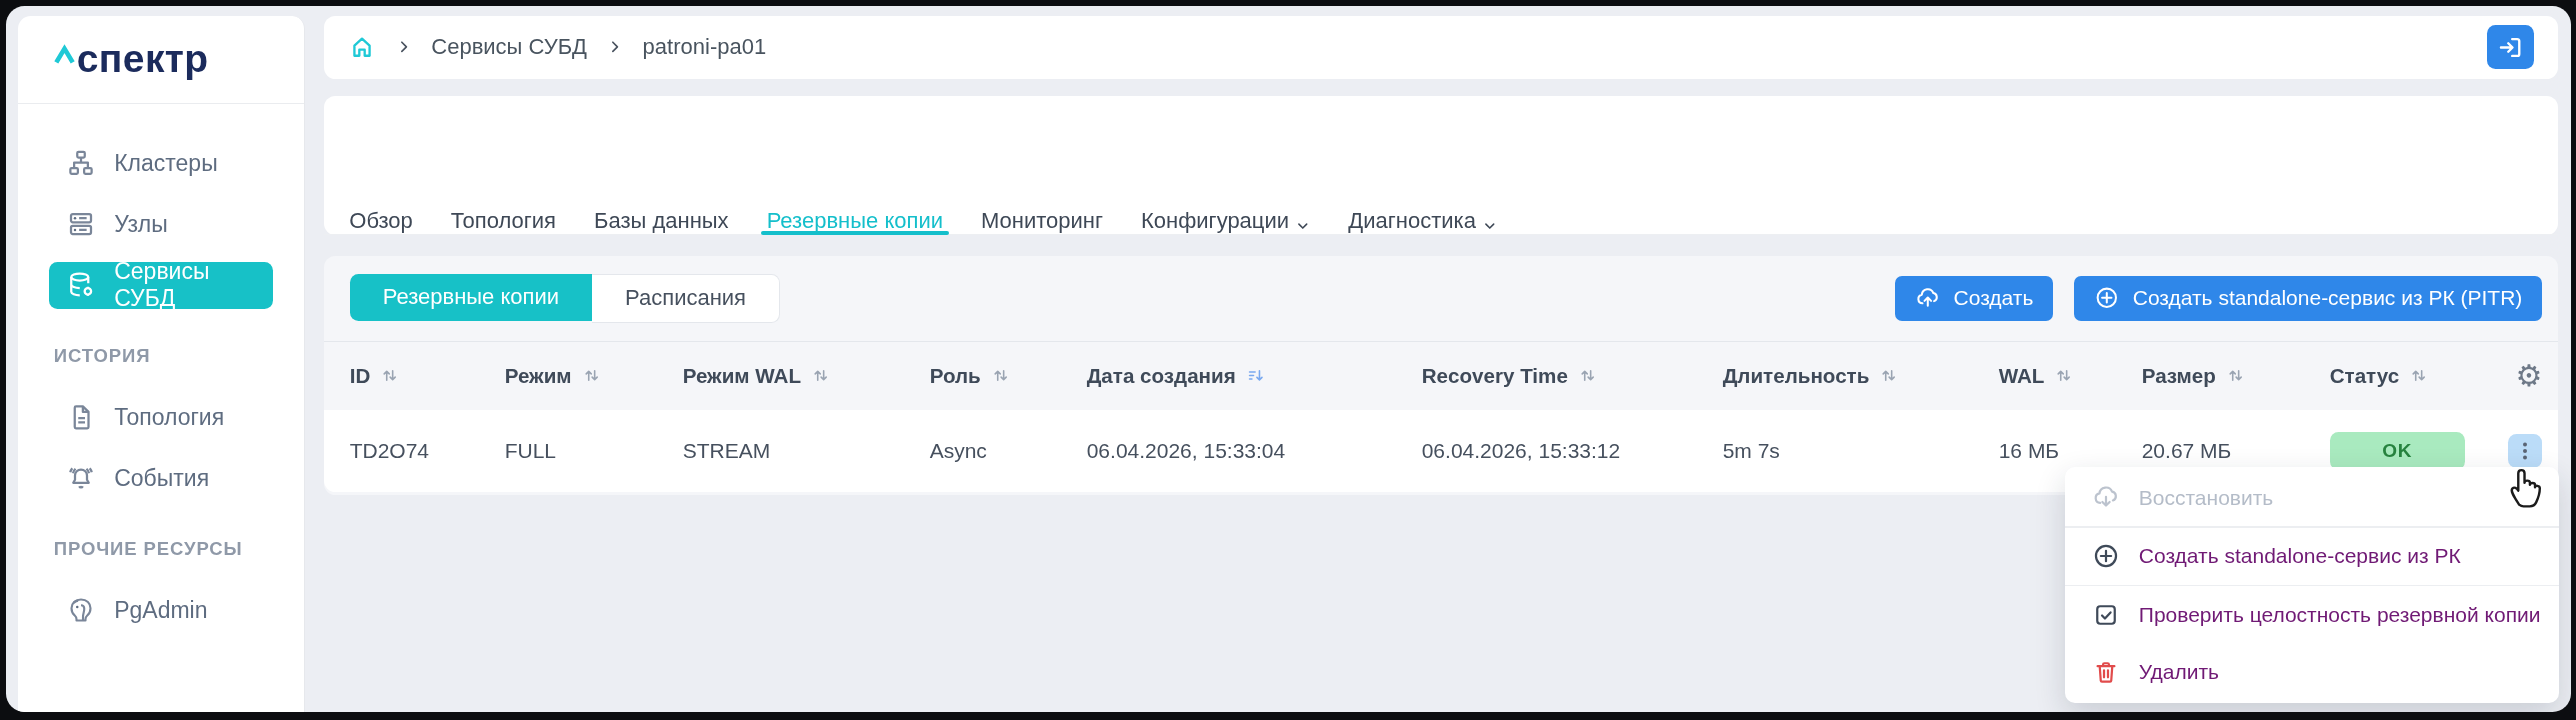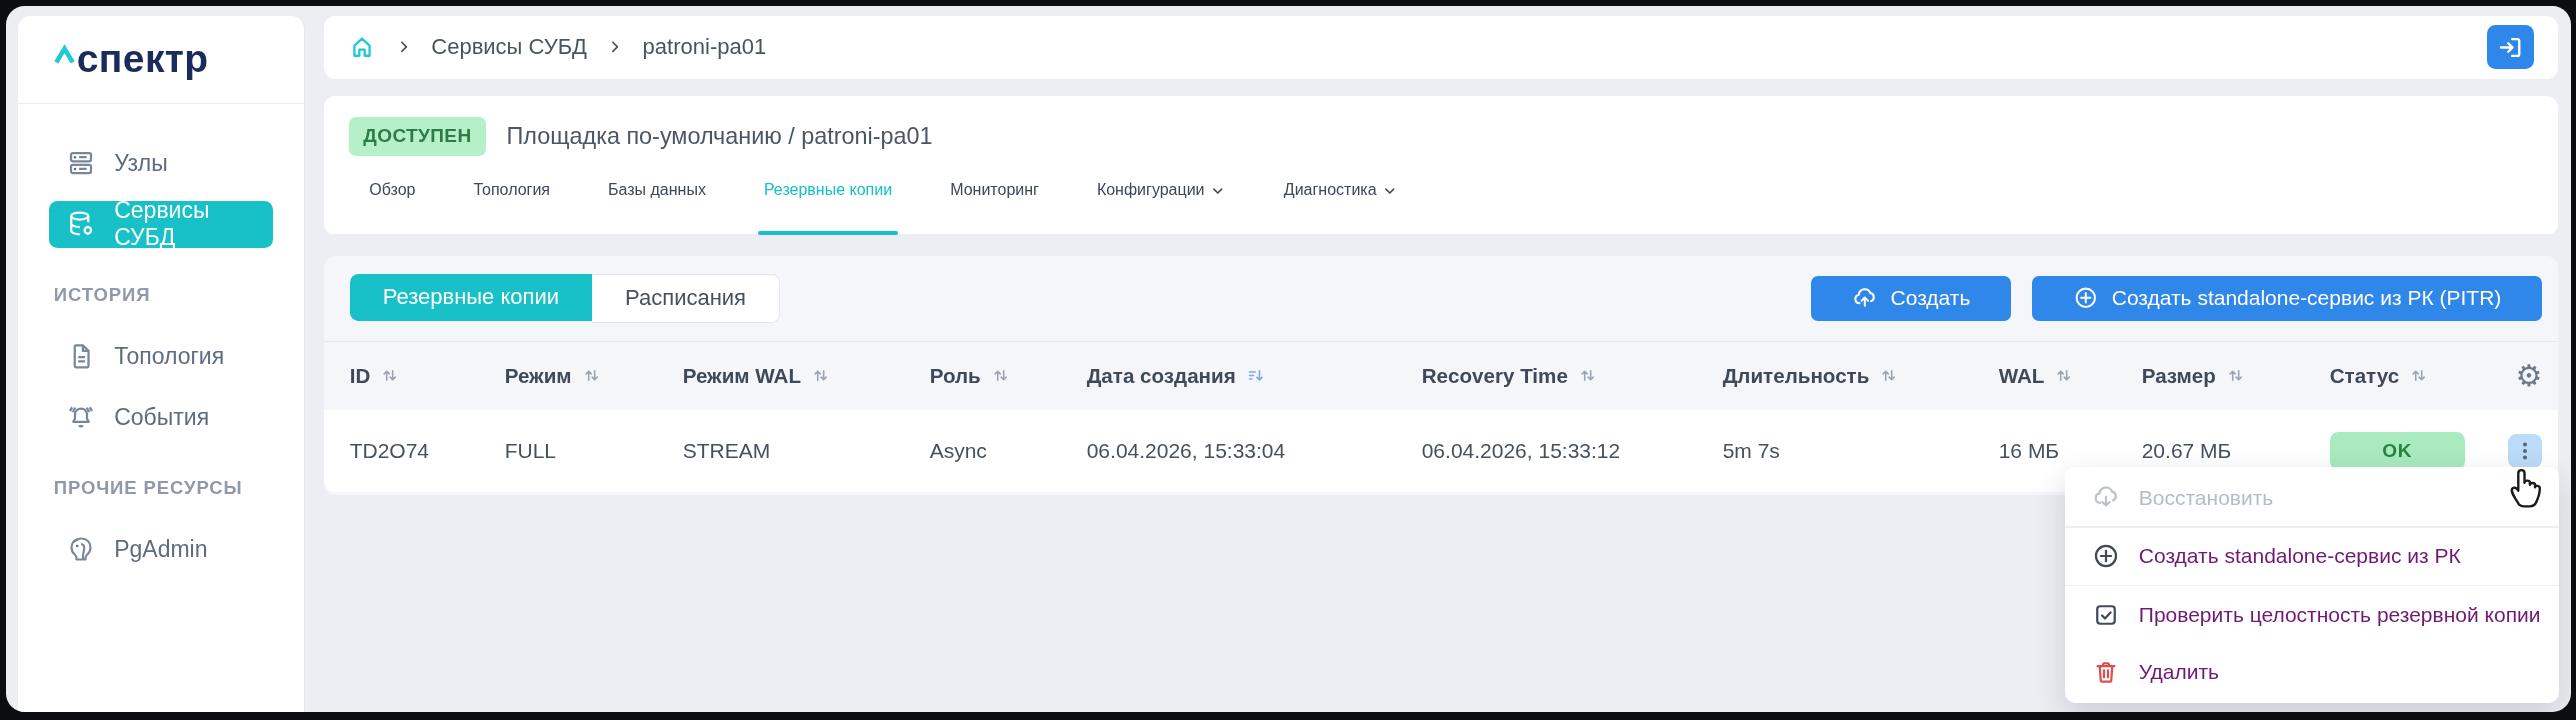--- a/index.html
+++ b/index.html
@@ -46,37 +46,37 @@
   
   .header-card{top:90px;height:139px;}
   .title-row{padding:21px 25.6px 0;display:flex;align-items:center;gap:21px;}
   .status-badge{
     background:#B5F0C8;color:#2D7C44;font-weight:700;font-size:19px;
     padding:8.5px 14px;border-radius:7px;letter-spacing:0.4px;
   }
   .page-title{font-size:23.4px;color:#4B5665;}
   .tabs{position:absolute;left:0;right:0;bottom:0;height:53px;display:flex;gap:38px;
     padding:0 25.6px;border-bottom:1.4px solid #EDEFF2;}
-  .tab{display:flex;align-items:flex-start;gap:5.7px;font-size:16px;font-weight:500;color:#3E4856;
-    position:relative;cursor:pointer;white-space:nowrap;margin-left:20px;}
+  .tab{display:flex;align-items:flex-end;gap:5.7px;font-size:22px;font-weight:500;color:#3E4856;
+    position:relative;cursor:pointer;white-space:nowrap;}
   .tab svg{width:15.6px;height:15.6px;stroke:#3E4856;margin-top:2.8px;}
   .tab.active{color:#14BFCB;}
   .tab.active::after{content:'';position:absolute;left:-5.7px;right:-5.7px;bottom:-1.4px;height:4.3px;
     background:#14BFCB;border-radius:2.1px;}
   
   .table-card{top:250px;height:239px;background:#F5F6F9;}
   .toolbar{height:85px;display:flex;align-items:center;padding:0 15.6px 0 26px;}
   .toggle{display:flex;}
   .toggle-btn{height:47px;display:flex;align-items:center;padding:0 33px;font-size:22px;cursor:pointer;}
   .toggle-btn.active{background:#17C1C7;color:#fff;border-radius:8.5px 0 0 8.5px;}
   .toggle-btn.plain{background:#fff;color:#46505E;border:1.4px solid #E4E7EC;border-left:none;
     border-radius:0 8.5px 8.5px 0;}
   .btn-group{margin-left:auto;display:flex;gap:21px;}
   .btn-blue{height:45px;background:#2F87E9;color:#fff;font-size:21px;border-radius:7px;
-    display:flex;align-items:center;gap:12.8px;padding:0 41px;cursor:pointer;white-space:nowrap;}
+    display:flex;align-items:center;gap:12.8px;padding:0 20px;cursor:pointer;white-space:nowrap;}
   .btn-blue svg{width:25.6px;height:25.6px;stroke:#fff;}
   .grid-row{display:grid;grid-template-columns:155px 178px 247px 157px 335px 301px 276px 143px 188px 178px 1fr;
     align-items:center;padding:0 15.6px 0 26px;}
   .thead{height:68px;border-top:1.4px solid #E4E7EC;font-size:20.6px;font-weight:700;color:#3F4A59;}
   .th{display:flex;align-items:center;gap:10px;white-space:nowrap;}
   .th svg{width:19px;height:19px;flex:none;cursor:pointer;}
   .sort{stroke:#9AA4B2;}
   .sort-active{stroke:#7AA9EF;}
   .gear-cell{justify-self:end;font-size:30px;color:#6E7988;cursor:pointer;line-height:1;}
   .trow{height:82px;background:#fff;border-radius:0 0 11.4px 11.4px;font-size:21px;color:#46505E;cursor:pointer;}
@@ -104,20 +104,29 @@
 
   <div class="sidebar">
     <div class="logo-row">
       <svg class="logo-caret" viewBox="0 0 18 18" fill="none" stroke="#1FC9D6" stroke-width="4" stroke-linecap="square">
           <polyline points="3,14 9,4 15,14"></polyline>
         </svg>
       <span class="logo-text">спектр</span>
     </div>
 
     <div class="side-section">
+      <div class="side-item">
+        <svg viewBox="0 0 24 24" fill="none" stroke-width="1.8" stroke-linejoin="round">
+            <rect x="9" y="3" width="6" height="4.6" rx="1"></rect>
+            <rect x="3.5" y="16" width="6" height="4.6" rx="1"></rect>
+            <rect x="14.5" y="16" width="6" height="4.6" rx="1"></rect>
+            <path d="M12 7.6v4M6.5 16v-4.4h11V16"></path>
+          </svg>
+        <span>Кластеры</span>
+      </div>
       <div class="side-item">
         <svg viewBox="0 0 24 24" fill="none" stroke-width="1.8" stroke-linejoin="round">
             <rect x="4" y="4" width="16" height="6.6" rx="1.4"></rect>
             <rect x="4" y="13.4" width="16" height="6.6" rx="1.4"></rect>
             <circle cx="7.2" cy="7.3" r="1" fill="currentcolor" stroke="none"></circle>
             <path d="M10.5 7.3h6"></path>
             <circle cx="7.2" cy="16.7" r="1" fill="currentcolor" stroke="none"></circle>
             <path d="M10.5 16.7h6"></path>
           </svg>
         <span>Узлы</span>
@@ -181,24 +190,20 @@
     <span class="crumb-text">patroni-pa01</span>
     <div class="login-btn">
       <svg viewBox="0 0 24 24" fill="none" stroke-width="2.1" stroke-linecap="round" stroke-linejoin="round">
           <path d="M13.5 4.5H18a1.8 1.8 0 0 1 1.8 1.8v11.4A1.8 1.8 0 0 1 18 19.5h-4.5"></path>
           <path d="M3.5 12h10M10 8.2l3.8 3.8L10 15.8"></path>
         </svg>
     </div>
   </div>
 
   <div class="card header-card">
-    <div class="title-row">
-      <span class="status-badge">ДОСТУПЕН</span>
-      <span class="page-title">Площадка по-умолчанию /  patroni-pa01</span>
-    </div>
     <div class="tabs">
       <div class="tab">
           <span>Обзор</span>
         </div>
       <div class="tab">
           <span>Топология</span>
         </div>
       <div class="tab">
           <span>Базы данных</span>
         </div>

